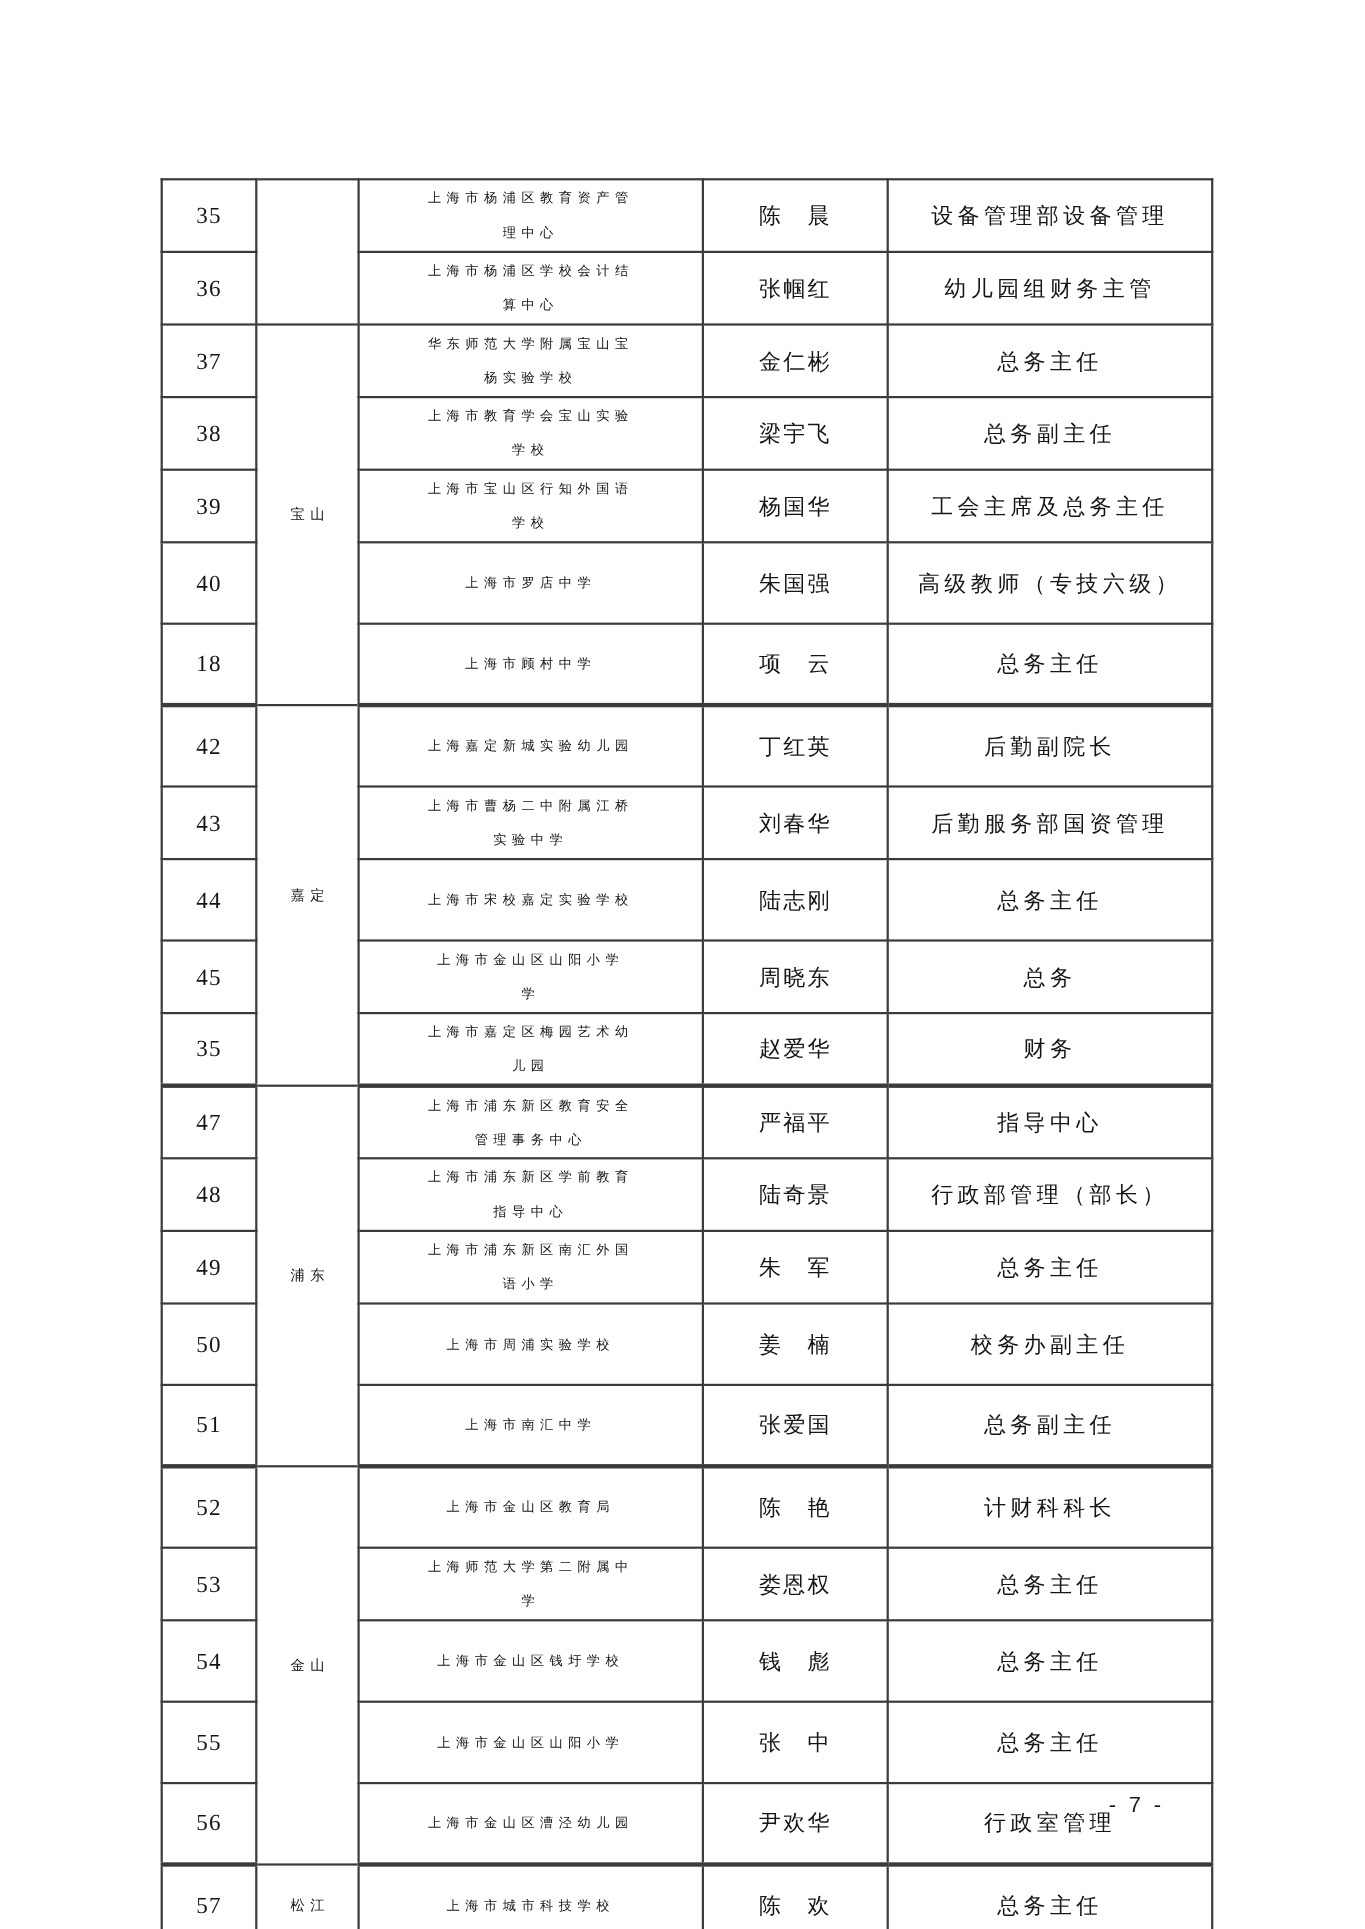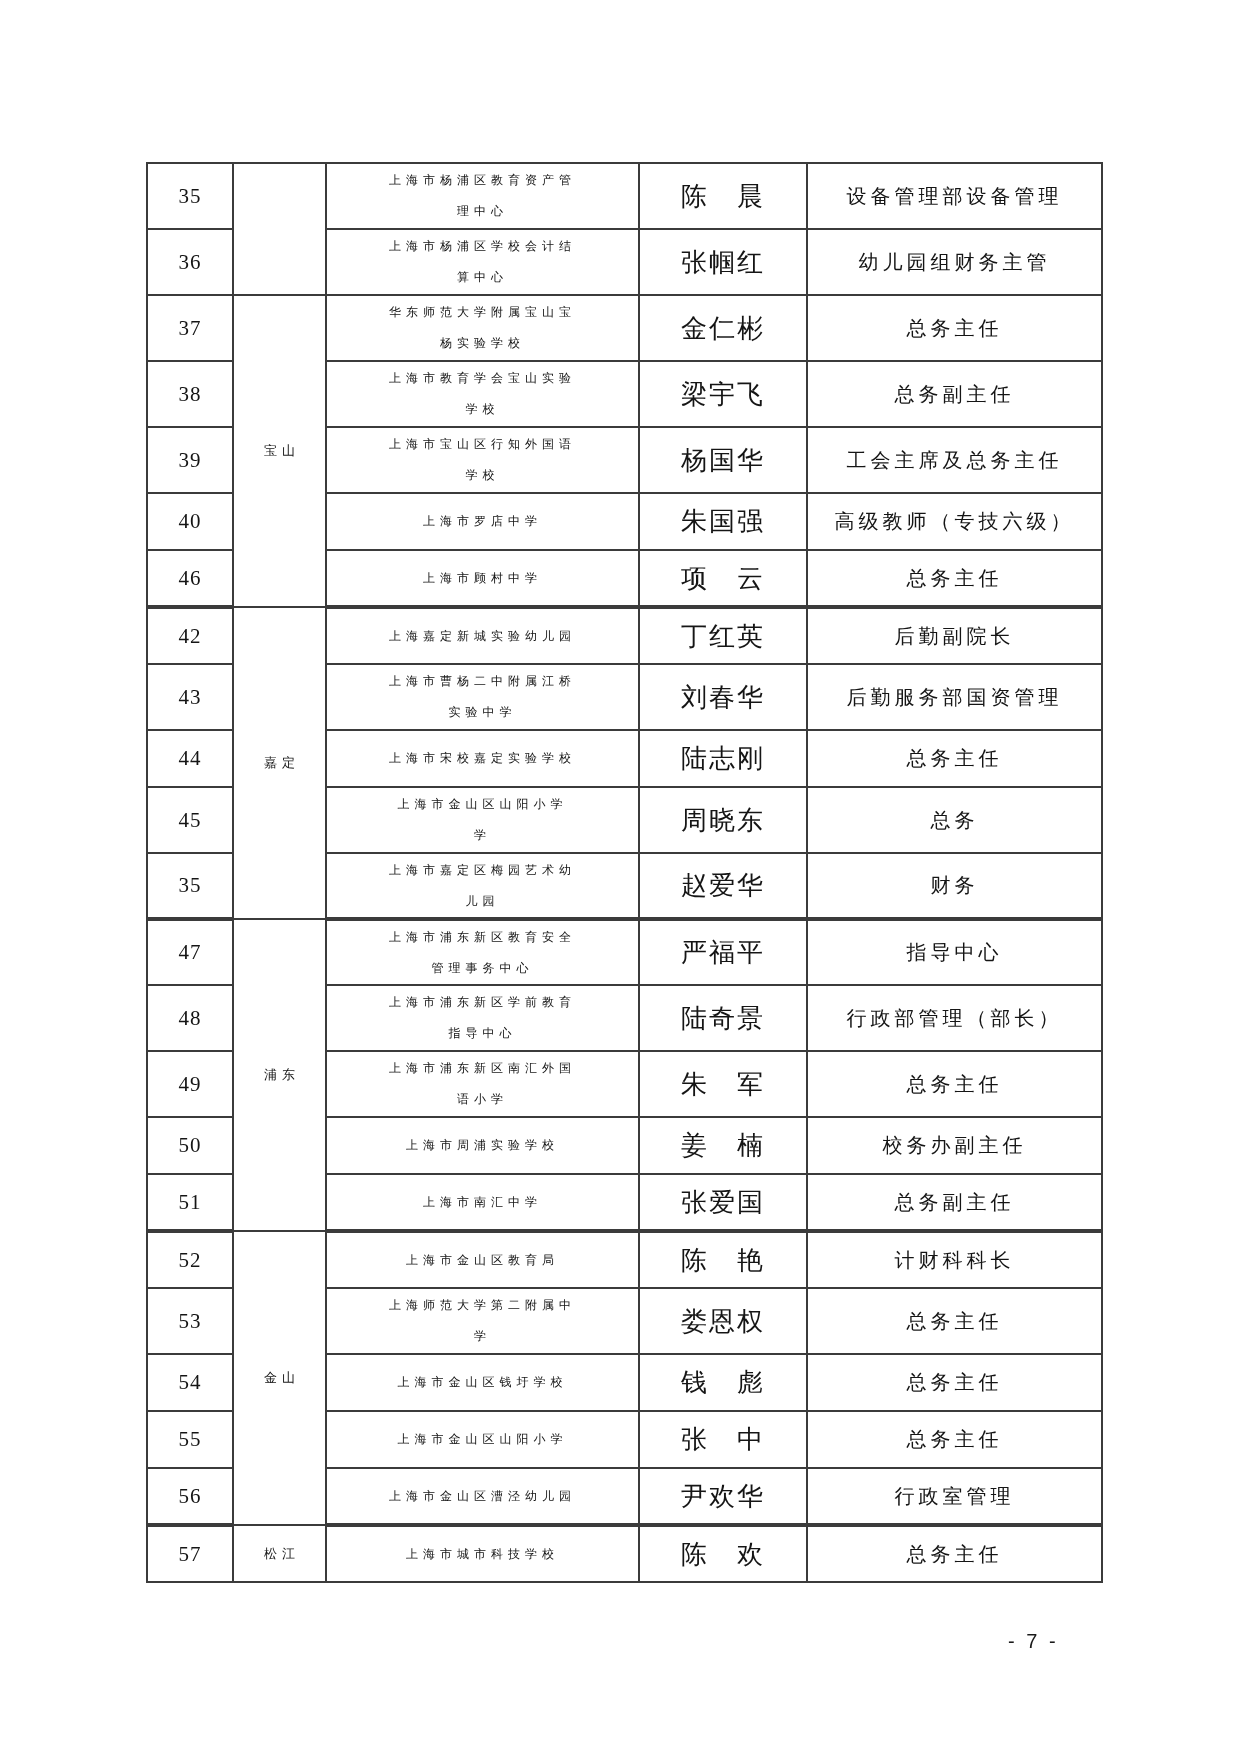--- a/index.html
+++ b/index.html
@@ -26,40 +26,40 @@
     table-layout: fixed;
   }
   table.roster td {
     border: 2px solid #3b3b3b;
     padding: 0;
     text-align: center;
     vertical-align: middle;
     overflow: hidden;
   }
   tr.tall  { height: 66px; }
-  tr.short { height: 57px; }
+  tr.short { height: 74px; }
   tr.group-end td { border-bottom-width: 4px; }
   td.district-thick { border-bottom-width: 4px; }
   .col-no {
     font-size: 21px;
     letter-spacing: 1px;
   }
   .col-district {
     font-size: 13px;
     letter-spacing: 5px;
     text-indent: 5px;
   }
   .col-school {
     font-size: 12px;
     letter-spacing: 5px;
     line-height: 31px;
     white-space: pre-line;
   }
   .col-name {
-    font-size: 26px;
+    font-size: 20px;
     letter-spacing: 2px;
   }
   .col-position {
     font-size: 20px;
     letter-spacing: 4px;
   }
   .page-number {
     position: absolute;
     top: 1630px;
     left: 1008px;
@@ -119,21 +119,21 @@
           <td class="col-name">杨国华</td>
           <td class="col-position">工会主席及总务主任</td>
         </tr>
         <tr class="short">
           <td class="col-no">40</td>
           <td class="col-school">上海市罗店中学</td>
           <td class="col-name">朱国强</td>
           <td class="col-position">高级教师（专技六级）</td>
         </tr>
         <tr class="short group-end">
-          <td class="col-no">46</td>
+          <td class="col-no">18</td>
           <td class="col-school">上海市顾村中学</td>
           <td class="col-name">项　云</td>
           <td class="col-position">总务主任</td>
         </tr>
         <tr class="short">
           <td class="col-no">42</td>
           <td class="col-district district-thick" rowspan="5">嘉定</td>
           <td class="col-school">上海嘉定新城实验幼儿园</td>
           <td class="col-name">丁红英</td>
           <td class="col-position">后勤副院长</td>

